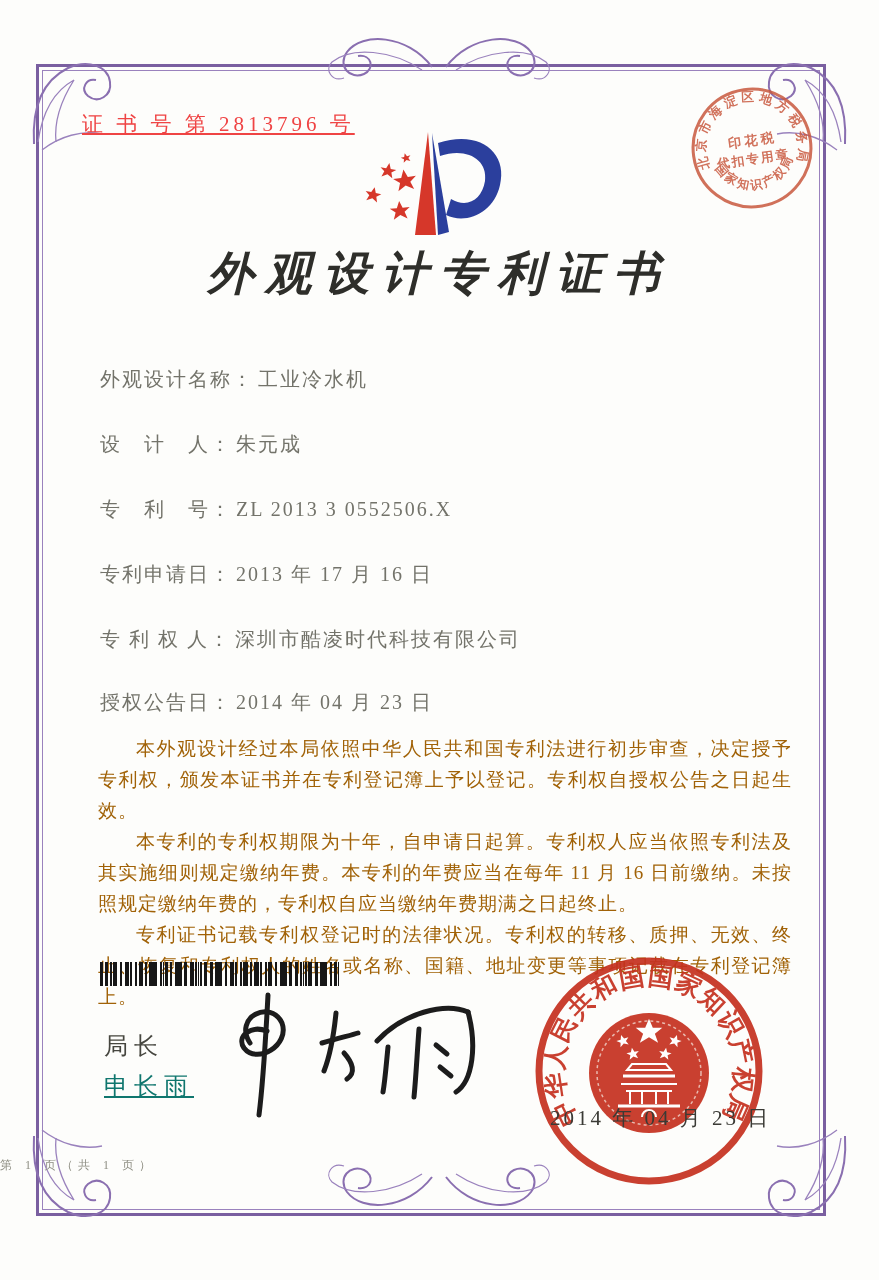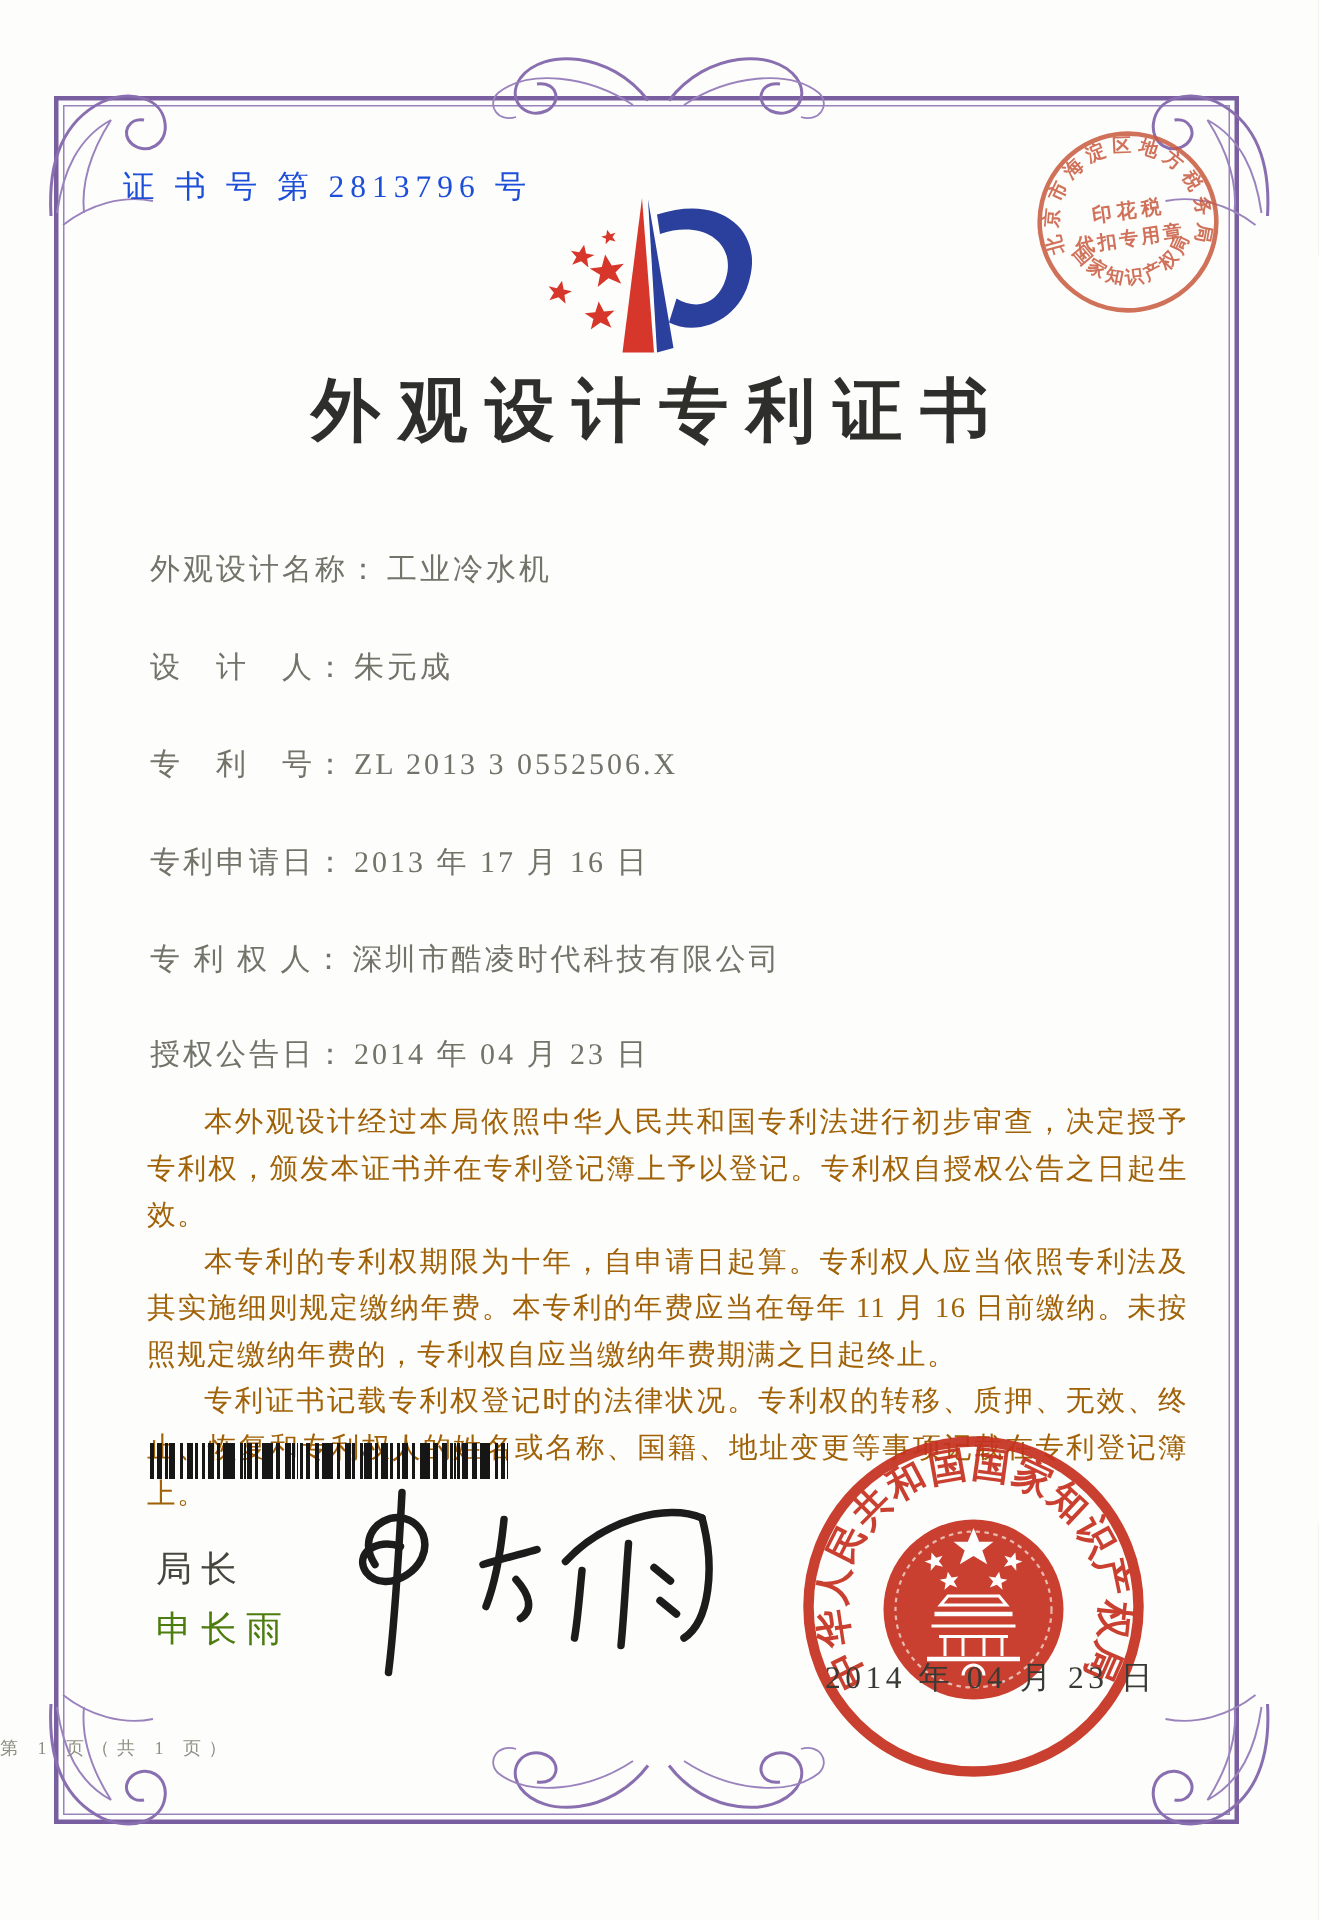--- a/index.html
+++ b/index.html
@@ -4,47 +4,47 @@
 <style>
   html,body{margin:0;padding:0;background:#e9e9e9;}
   .page{position:relative;width:879px;height:1280px;background:#fdfdfb;margin:0 auto;overflow:hidden;
         font-family:"Liberation Serif","DejaVu Serif",serif;}
   
   .frame{position:absolute;left:36px;top:64px;width:790px;height:1152px;
          border:3px solid #7a5fa0;box-sizing:border-box;}
   .frame::after{content:"";position:absolute;inset:3px;border:1px solid #9a82bd;}
   .flourishes{position:absolute;left:0;top:0;width:879px;height:1280px;pointer-events:none;}
   
-  .certno{position:absolute;left:82px;top:110px;font-size:21px;letter-spacing:4px;color:#1d4ed8;}
+  .certno{position:absolute;left:82px;top:110px;font-size:21px;letter-spacing:4px;color:#ef4444;text-decoration:underline;}
   
   .taxstamp{position:absolute;left:686px;top:82px;width:132px;height:132px;transform:rotate(-8deg);opacity:.85;}
   
   .logo{position:absolute;left:358px;top:123px;width:162px;height:122px;}
   
   .title{position:absolute;left:0;right:0;top:243px;text-align:center;font-size:46px;font-weight:700;
-         letter-spacing:12px;color:#2e2e2a;}
+         letter-spacing:12px;color:#2e2e2a;font-style:italic;}
   
   .field{position:absolute;left:100px;font-size:20px;letter-spacing:2px;color:#73736a;white-space:nowrap;}
   .f1{top:366px}.f2{top:431px}.f3{top:496px}.f4{top:561px}.f5{top:626px}.f6{top:689px}
   .field .val{margin-left:4px;}
   
   .bodytext{position:absolute;left:98px;top:733px;width:694px;font-size:19px;line-height:31px;
             color:#a16207;letter-spacing:1px;text-align:justify;}
   .bodytext p{margin:0;text-indent:2em;}
   
   .barcode{position:absolute;left:100px;top:962px;width:240px;height:24px;
     background:
       repeating-linear-gradient(90deg,#161616 0 2px,transparent 2px 5px),
       repeating-linear-gradient(90deg,#161616 0 1px,transparent 1px 7px),
       repeating-linear-gradient(90deg,#161616 0 3px,transparent 3px 13px);}
   
   .sig-title{position:absolute;left:104px;top:1030px;font-size:24px;letter-spacing:6px;color:#46463f;
              font-family:Liberation Mono, monospace;}
-  .sig-name{position:absolute;left:104px;top:1070px;font-size:24px;letter-spacing:6px;color:#4d7c0f;
-            font-family:"Liberation Sans","DejaVu Sans",sans-serif;}
+  .sig-name{position:absolute;left:104px;top:1070px;font-size:24px;letter-spacing:6px;color:#0f766e;
+            font-family:"Liberation Sans","DejaVu Sans",sans-serif;text-decoration:underline;}
   .signature{position:absolute;left:205px;top:985px;width:295px;height:135px;}
   
   .seal{position:absolute;left:530px;top:952px;width:238px;height:238px;opacity:.92;}
   .sealdate{position:absolute;left:550px;top:1104px;font-size:21px;letter-spacing:3px;color:#3a3a35;z-index:5;}
   
   .footer{position:absolute;left:0;right:60px;top:1157px;text-align:left;font-size:12px;
           letter-spacing:5px;color:#8f8f84;font-family:Liberation Serif, serif;}
 </style>
 </head>
 <body>

